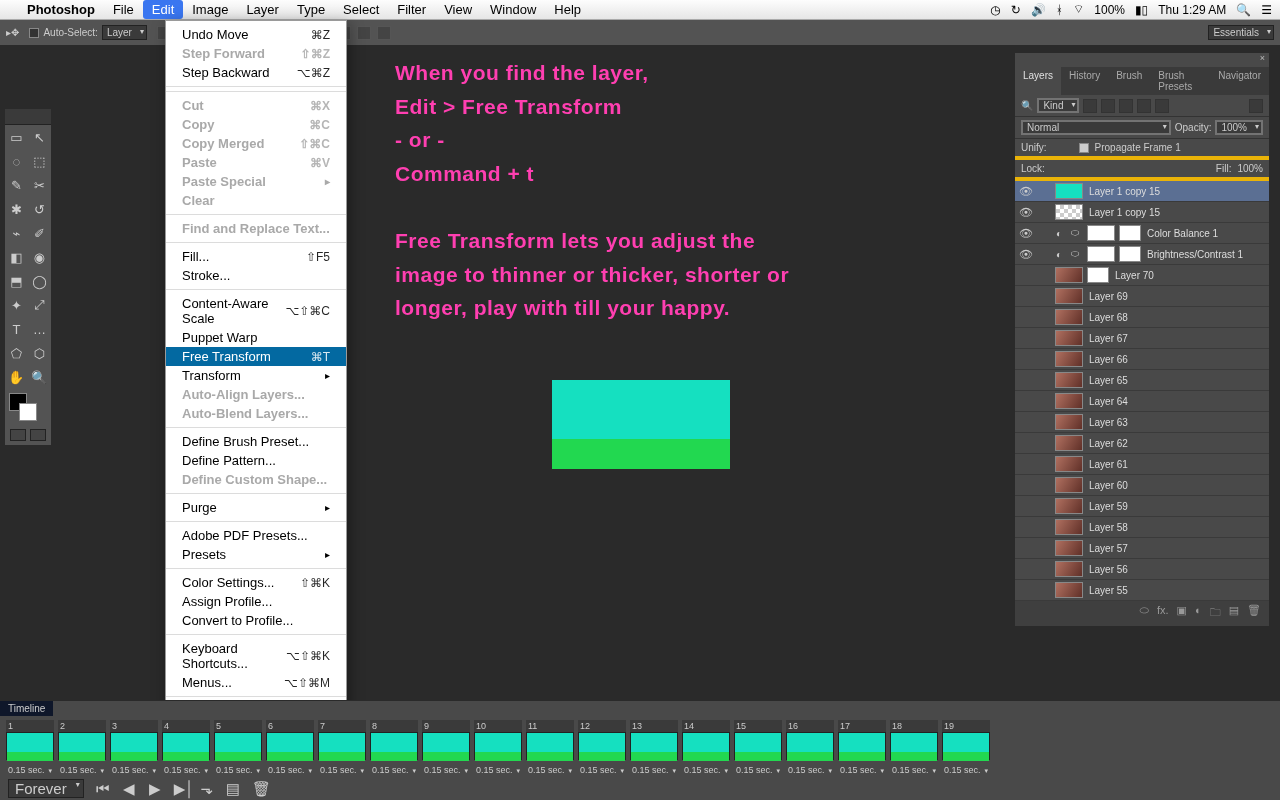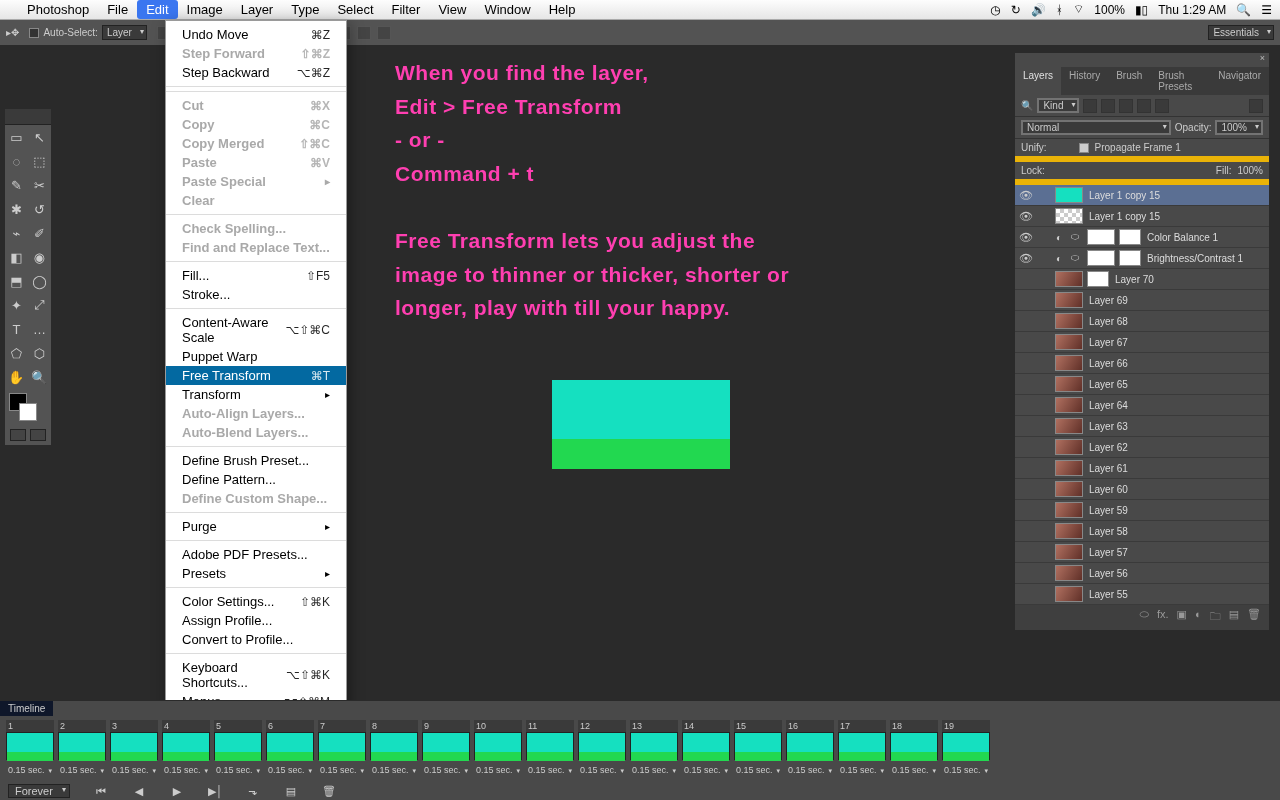--- a/index.html
+++ b/index.html
@@ -2,21 +2,21 @@
 <html><head>
 <meta charset="utf-8">
 <style>
   * { box-sizing: border-box; margin: 0; padding: 0; font-family: "Lucida Grande", "Helvetica Neue", Arial, sans-serif; }
   body { width: 1280px; height: 800px; background: #2a2a2a; overflow: hidden; position: relative; color: #ccc; font-size: 11px; }
   
   .menubar { height: 20px; background: linear-gradient(#fdfdfd,#e6e6e6); display: flex; align-items: center; padding: 0 8px; font-size: 13px; color: #000; border-bottom: 1px solid #aaa;}
   .menubar .apple { margin-right: 10px; font-size: 15px; }
   .menubar .menu-item { padding: 2px 9px; border-radius: 3px; }
   .menubar .menu-item.active { background: #3a76f0; color: #fff; }
-  .menubar .menu-item.appname { font-weight: normal; }
+  .menubar .menu-item.appname { font-weight: bold; }
   .menubar .right { margin-left: auto; display: flex; align-items: center; gap: 10px; font-size: 12px;}
   .menubar .right span { font-size: 12px; }
   
   .optionsbar { height: 26px; background: #535353; border-bottom: 1px solid #2a2a2a; display: flex; align-items: center; padding: 0 6px; gap: 10px; font-size: 10px;}
   .optionsbar .seg { display: flex; align-items: center; gap: 4px;}
   .optionsbar .dd { background: #3a3a3a; border: 1px solid #222; padding: 1px 14px 1px 4px; font-size: 10px; color: #ccc; position: relative;}
   .optionsbar .dd::after { content: "▾"; position: absolute; right: 2px; font-size: 8px;}
   .optionsbar .checkbox { width: 10px; height: 10px; border: 1px solid #888; background: #333;}
   .icon-row span { display:inline-block; width:14px; height:14px; border:1px solid #555; background:#444; margin-right:2px;}
   .workspace-dd { margin-left:auto; }
@@ -46,21 +46,21 @@
   
   .right-panels { position:absolute; right:10px; top:52px; width:256px; background:#494949; border:1px solid #2a2a2a; display:flex; flex-direction:column;}
   .rp-close { height:14px; text-align:right; padding-right:4px; color:#bbb; font-size:9px;}
   .rp-tabs { display:flex; background:#3a3a3a; font-size:10px; }
   .rp-tabs .tab { padding: 3px 8px; color:#aaa;}
   .rp-tabs .tab.active { background:#494949; color:#e0e0e0;}
   .rp-toolbar { display:flex; align-items:center; gap:4px; padding:3px 6px; border-bottom:1px solid #333; font-size:10px;}
   .rp-toolbar .mini { width:14px; height:14px; border:1px solid #333; background:#3a3a3a; display:inline-block;}
   .rp-toolbar .dd2 { background:#3a3a3a; border:2px solid #737373; padding:0 14px 0 4px; position:relative;}
   .rp-toolbar .dd2::after{content:"▾"; position:absolute; right:2px; font-size:8px;}
-  .rp-row2 { display:flex; align-items:center; gap:6px; padding:3px 6px; border-bottom:6px solid #eab308; font-size:10px;}
+  .rp-row2 { display:flex; align-items:center; gap:6px; padding:3px 6px; border-bottom:4px solid #eab308; font-size:10px;}
   .rp-row2 .chk { width:10px; height:10px; border:1px solid #888; background:#333;}
   .layers-list { height:420px; overflow:hidden; background:#494949;}
   .layer-row { display:flex; align-items:center; height:21px; border-bottom:1px solid #3a3a3a; font-size:10px;}
   .layer-row.sel { background:#5b6f93;}
   .layer-row .eye { width:22px; text-align:center; color:#ccc; font-size:11px;}
   .layer-row .lock { width:14px; text-align:center; font-size:9px; color:#aaa;}
   .layer-row .thumb { width:28px; height:16px; border:1px solid #888; margin:0 4px; background:#333; background-size:cover;}
   .layer-row .thumb.cyan{ background:#15e0c0;}
   .layer-row .thumb.checker{ background:repeating-conic-gradient(#ccc 0 25%, #fff 0 50%) 0 0/8px 8px;}
   .layer-row .thumb.white{ background:#fff;}
@@ -73,21 +73,21 @@
   
   .timeline { position:absolute; left:0; right:0; bottom:0; height:100px; background:#494949; border-top:1px solid #2a2a2a; display:flex; flex-direction:column;}
   .timeline .tl-tab { font-size:10px; padding:2px 8px; background:#0f172a; width:fit-content; color:#ccc;}
   .timeline .frames { display:flex; gap:4px; padding:4px 6px 0 6px; flex:1;}
   .frame { width:48px; display:flex; flex-direction:column; }
   .frame .num { font-size:9px; color:#ccc; padding:1px 2px; background:#3a3a3a;}
   .frame .thumb { height:28px; background:#15e0c0; border:1px solid #222;}
   .frame .thumb .bar { height:9px; margin-top:19px; background:#22d850;}
   .frame .dur { font-size:9px; color:#ccc; padding:1px 2px; display:flex; justify-content:space-between; margin-top:4px;}
   .frame .dur .dd3::after{content:"▾"; font-size:7px; margin-left:2px;}
-  .timeline .controls { display:flex; align-items:center; gap:24px; padding:2px 8px; font-size:11px; color:#ccc;}
+  .timeline .controls { display:flex; align-items:center; gap:12px; padding:2px 8px; font-size:15px; color:#ccc;}
   .timeline .controls .dd4 { background:#3a3a3a; border:1px solid #222; padding:0 16px 0 6px; position:relative;}
   .timeline .controls .dd4::after{content:"▾"; position:absolute; right:3px; font-size:8px;}
   .timeline .controls .btn { width:14px; text-align:center;}
 </style>
 </head>
 <body>
 
 <div class="menubar">
   <span class="apple"></span>
   <span class="menu-item appname">Photoshop</span>
@@ -200,24 +200,20 @@
     <div class="row disabled">
       <span>Paste Special</span>
       <span class="arrow">▸</span>
     </div>
     <div class="row disabled">
       <span>Clear</span>
       <span class="shortcut"></span>
     </div>
     <hr>
     <div class="row disabled">
-      <span>Check Spelling...</span>
-      <span class="shortcut"></span>
-    </div>
-    <div class="row disabled">
       <span>Find and Replace Text...</span>
       <span class="shortcut"></span>
     </div>
     <hr>
     <div class="row">
       <span>Fill...</span>
       <span class="shortcut">⇧F5</span>
     </div>
     <div class="row">
       <span>Stroke...</span>

